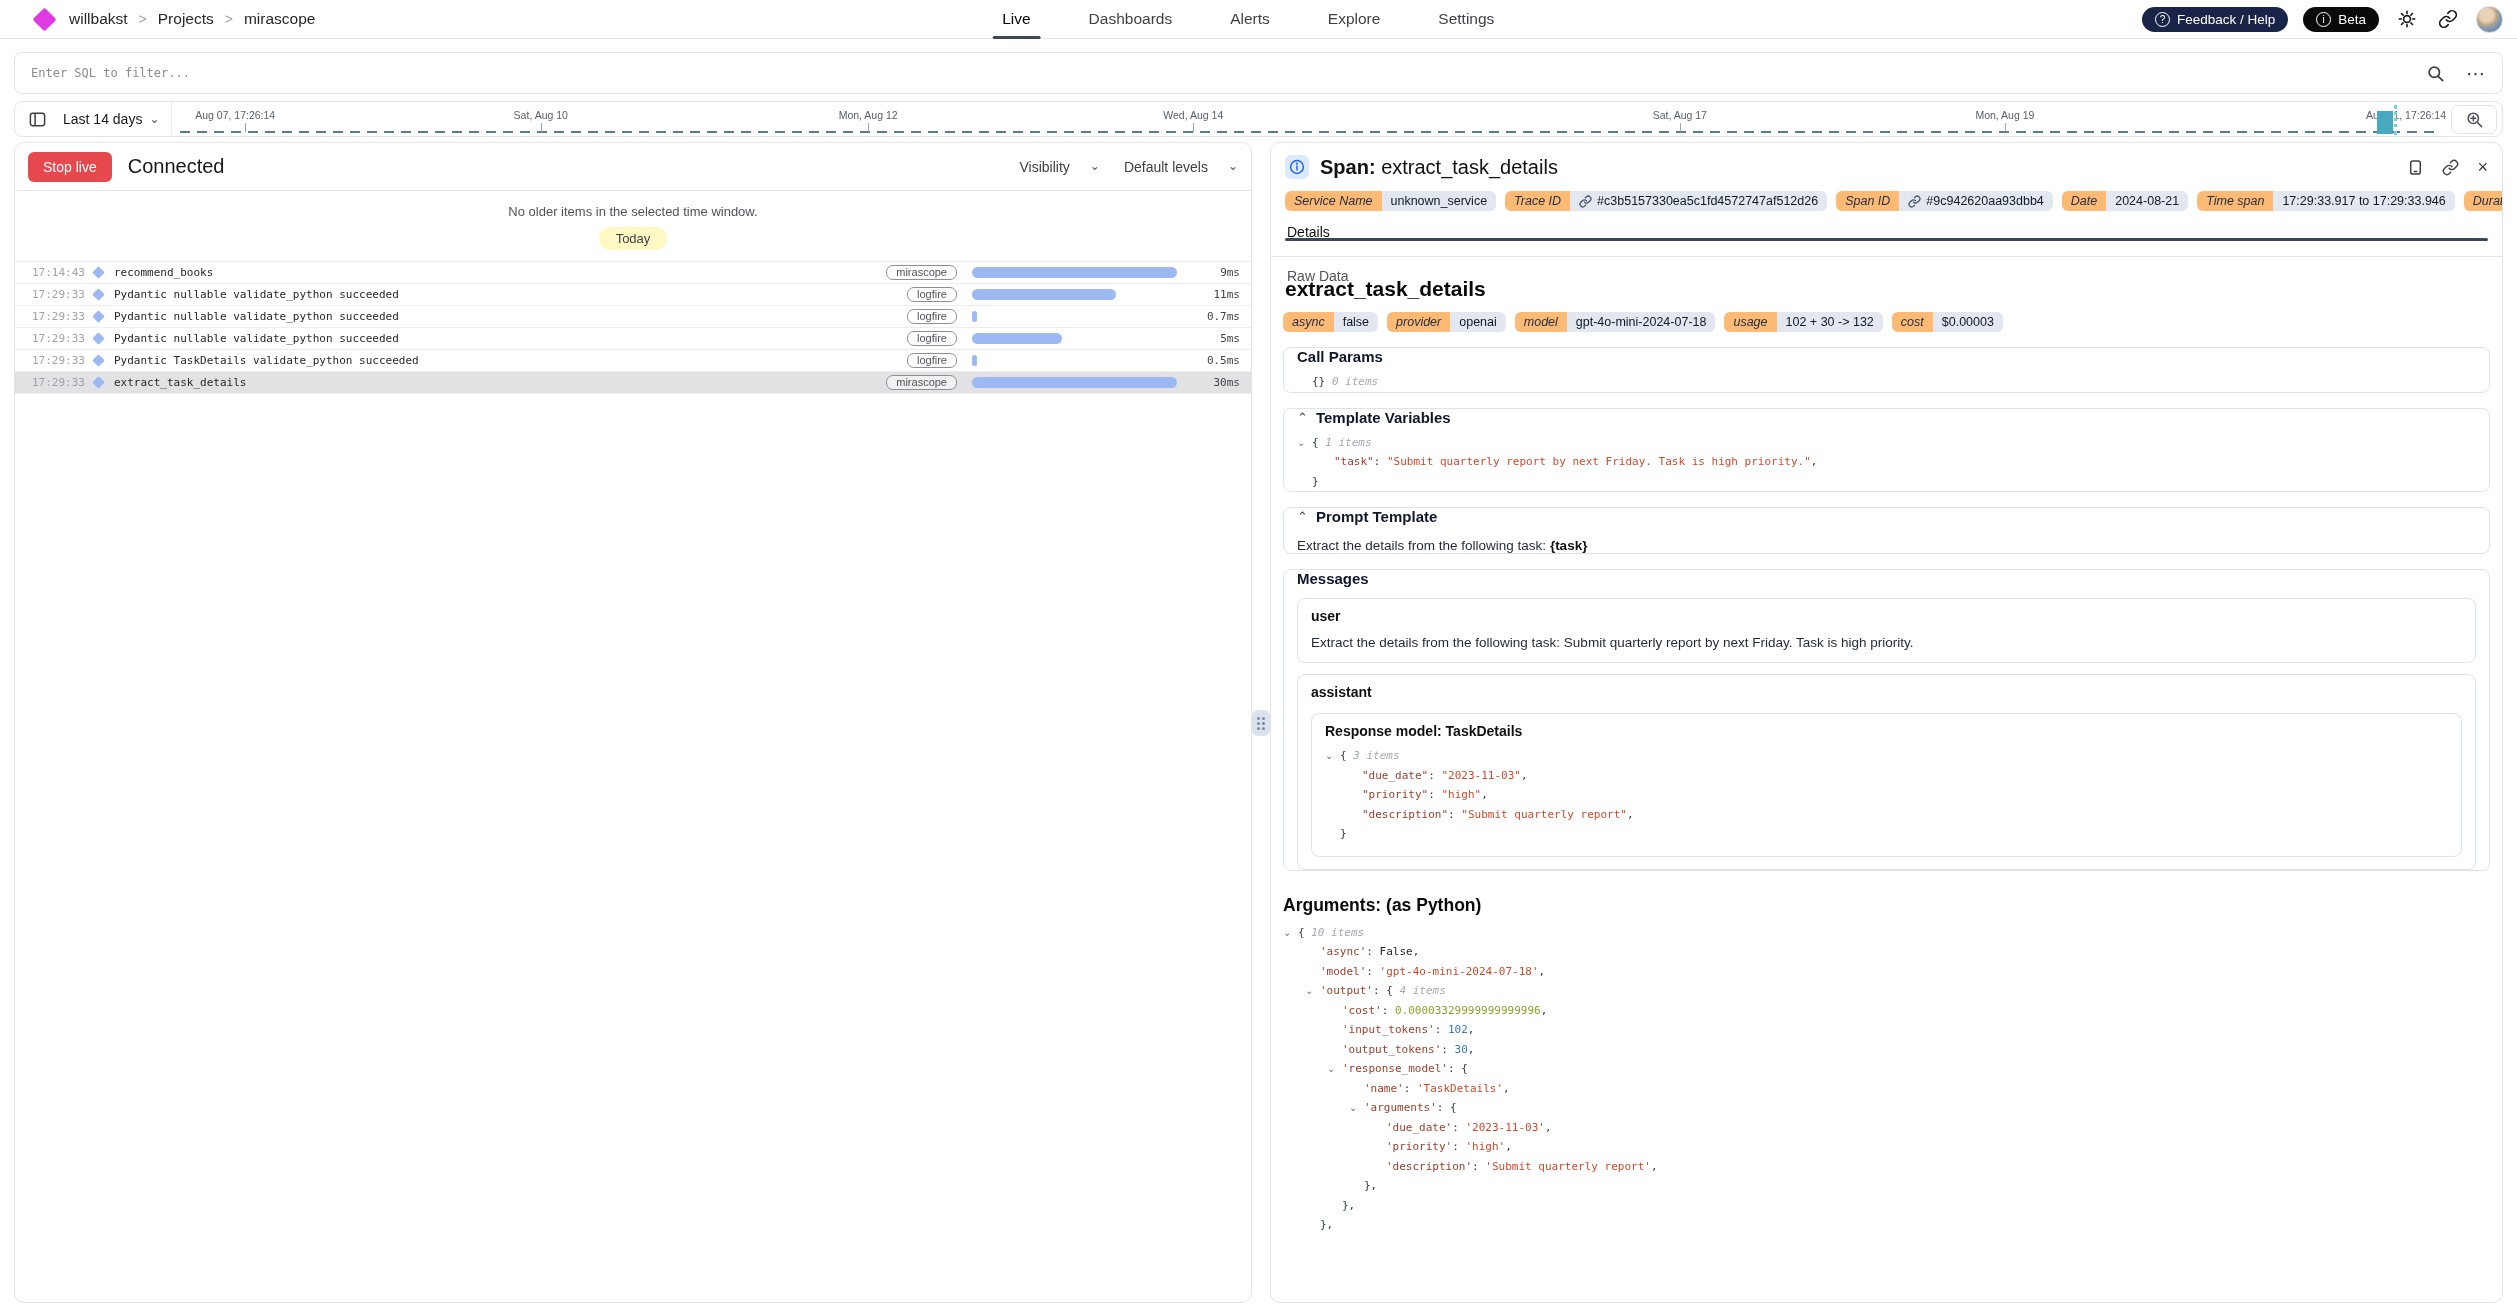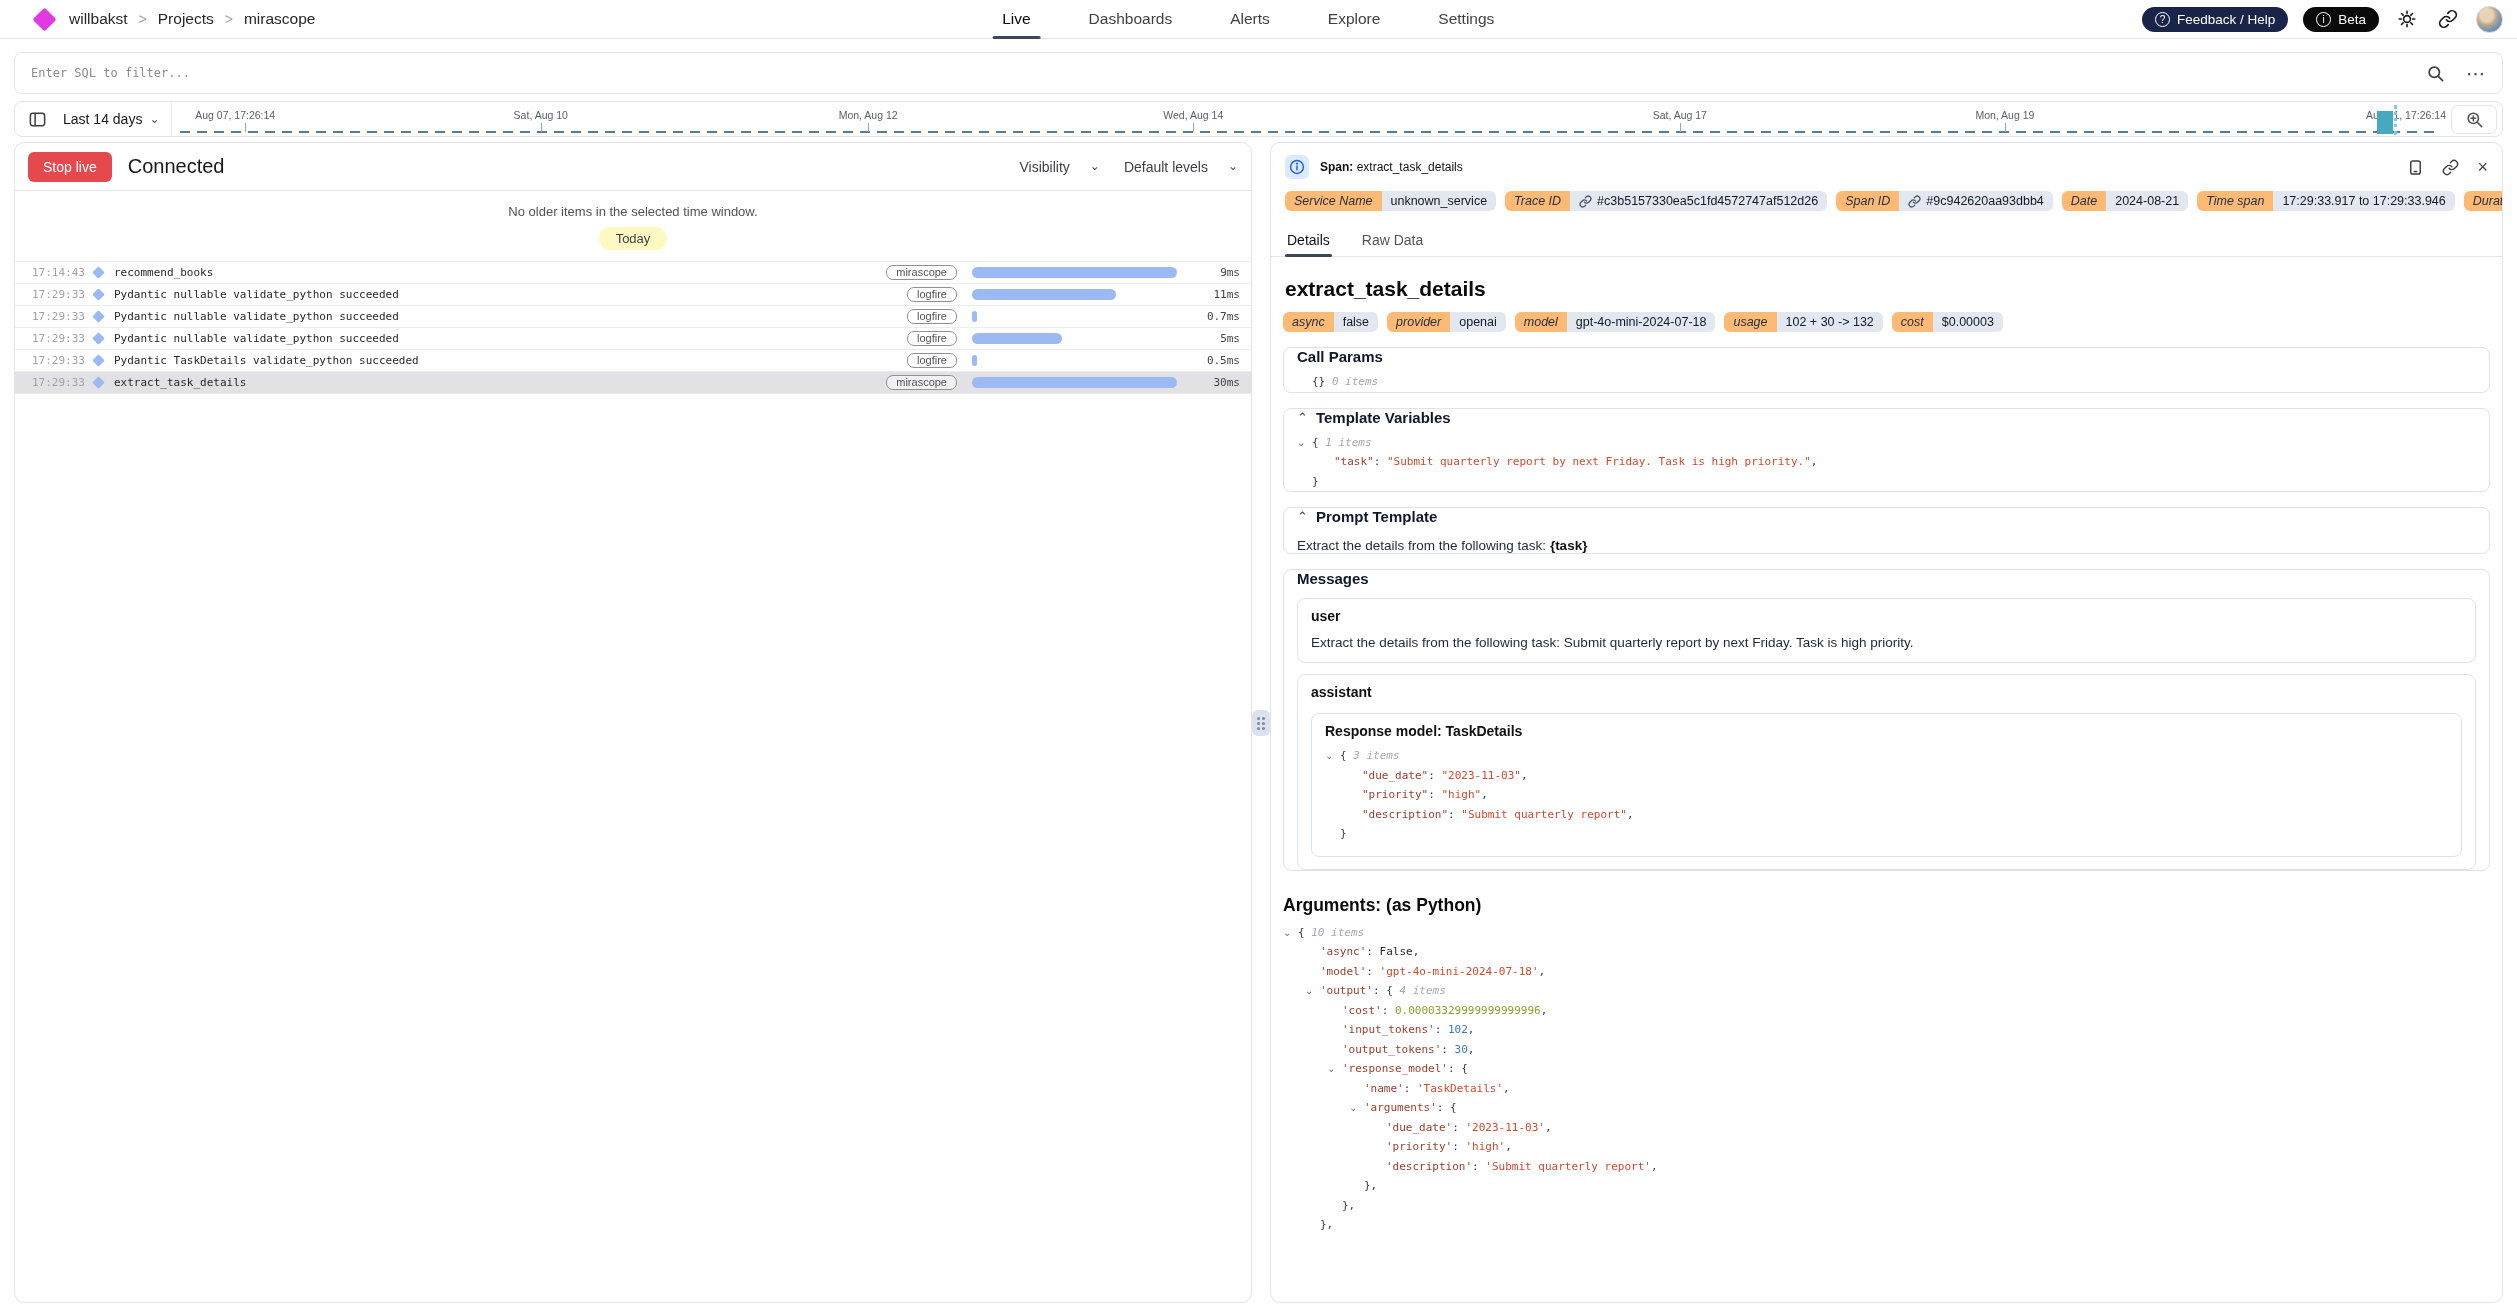--- a/index.html
+++ b/index.html
@@ -87,29 +87,29 @@
   .lr-tag { font-family: "Liberation Sans", sans-serif; font-size: 11px; color: #52525b;
     border: 1.4px solid #8f8f98; border-radius: 7px; padding: 0px 9px 1px; margin-right: 15px; background: rgba(255,255,255,.5); }
   .lr-bars { width: 210px; flex: none; position: relative; height: 11px; }
   .lr-bar { position: absolute; left: 0; top: 0; height: 11px; border-radius: 6px; background: #9cb9f4; }
   .lr-dur { width: 58px; flex: none; text-align: right; color: #3f3f46; font-size: 11px; }
 
   
   .sp-header { display: flex; align-items: center; gap: 11px; padding: 12px 14px 4px; }
   .info-chip { width: 24px; height: 24px; border-radius: 6px; background: #dbeafe;
     display: flex; align-items: center; justify-content: center; color: #2563eb; flex: none; }
-  .sp-title { font-size: 12px; color: #111; }
+  .sp-title { font-size: 20px; color: #111; }
   .sp-title b { font-weight: 700; }
   .sp-icons { margin-left: auto; display: flex; align-items: center; gap: 18px; color: #3f3f46; }
   .x-ico { font-size: 18px; line-height: 1; color: #3f3f46; }
   .meta-row { display: flex; gap: 9px; padding: 8px 14px 13px; flex-wrap: nowrap; overflow: hidden; }
   .kv { display: flex; border-radius: 6px; overflow: hidden; font-size: 12.5px; flex: none; }
   .kv .k { background: #fdba74; color: #253044; font-style: italic; padding: 3px 9px; }
   .kv .v { background: #e3e8f0; color: #111827; padding: 3px 9px; display: flex; align-items: center; gap: 5px; }
-  .sp-tabs { display: flex; gap: 28px; padding: 0 14px; border-bottom: 1px solid #e4e4e7; height: 33px; }
+  .sp-tabs { display: flex; gap: 28px; padding: 0 14px; border-bottom: 1px solid #e4e4e7; height: 33px; flex-direction: column; }
   .sp-tab { font-size: 14px; color: #52525b; display: flex; align-items: center; position: relative; padding: 0 2px; }
   .sp-tab.active { color: #111; }
   .sp-tab.active::after { content: ""; position: absolute; left: 0; right: 0; bottom: -1px; height: 3px; background: #3c4759; border-radius: 2px; }
   .sp-content { flex: 1; overflow: hidden; padding: 12px 12px 0; }
   .sp-h2 { font-size: 21px; font-weight: 700; color: #0b0b0c; margin: 8px 0 11px 2px; }
   .badge-row { display: flex; gap: 9px; margin-bottom: 4px; }
   .card { border: 1.4px solid #dce3ec; border-radius: 8px; padding: 0 13px; margin-top: 15px; }
   .card-title { font-size: 15px; font-weight: 700; color: #0f172a; display: flex; align-items: center; gap: 8px; }
   .collapse-caret { font-family: "DejaVu Sans", sans-serif; font-weight: 400; color: #3f4a5a; font-size: 13px; }
   .tree { font-family: "DejaVu Sans Mono", monospace; font-size: 11px; line-height: 19.5px;

